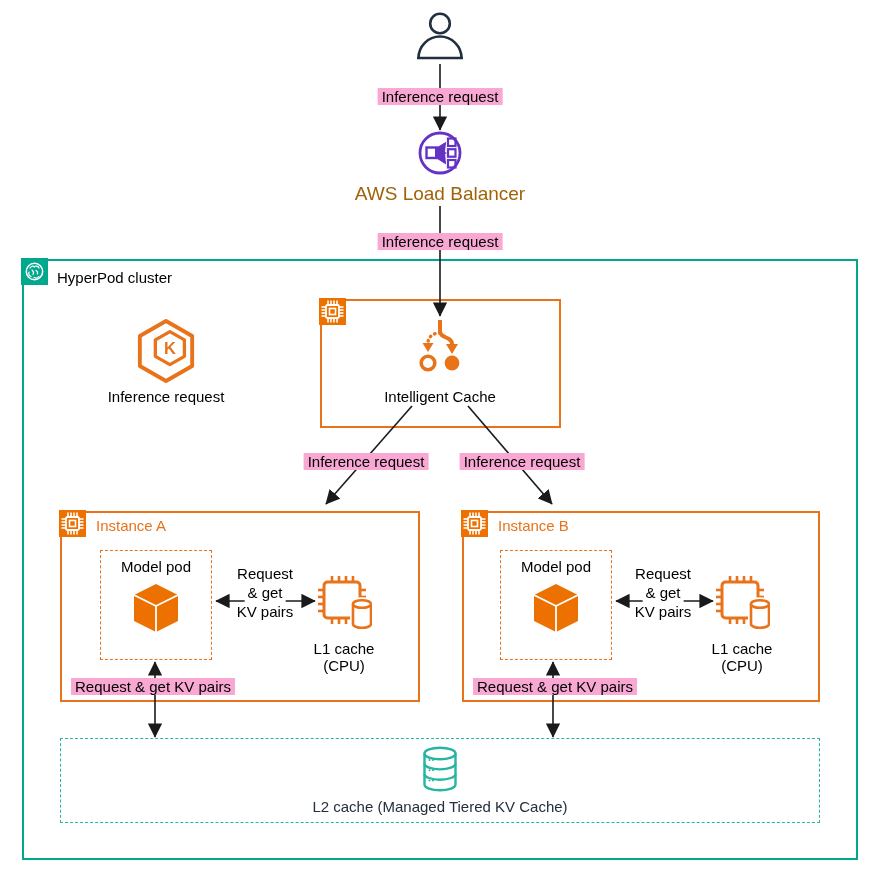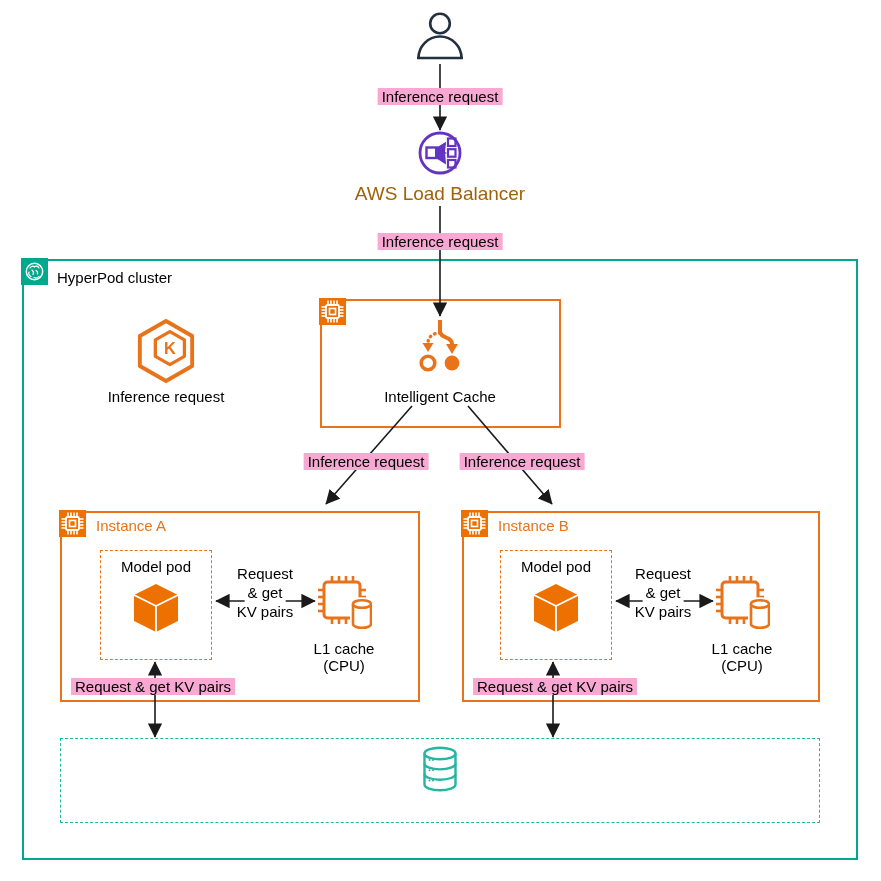--- a/index.html
+++ b/index.html
@@ -254,14 +254,15 @@
     <span>Request</span>
     <span>&amp; get</span>
     <span>KV pairs</span>
   </div>
   <div class="lbl center" style="left:742px; top:640px;">
     <div>L1 cache</div>
     <div>(CPU)</div>
   </div>
   <div class="lbl center wbg" style="left:555px; top:678px;">Request &amp; get KV pairs</div>
 
+  <div class="lbl center dark" style="left:440px; top:798px;">L2 cache (Managed Tiered KV Cache)</div>
 
 </div>
 
 </body></html>

